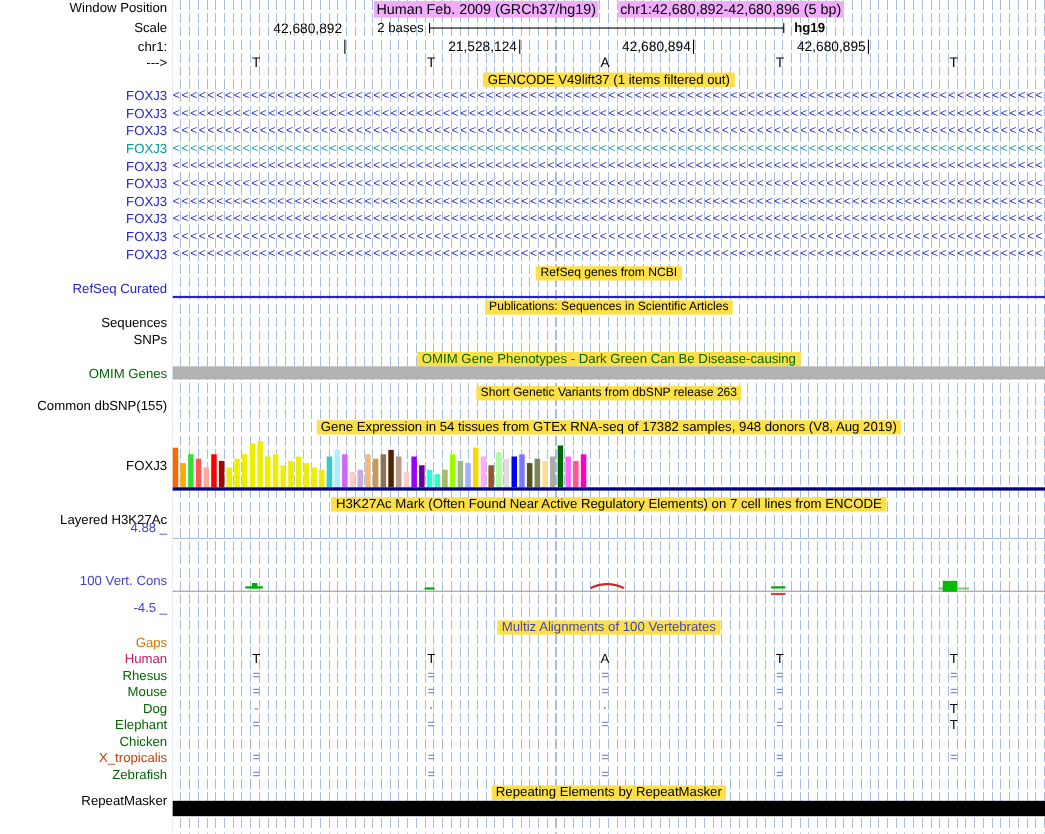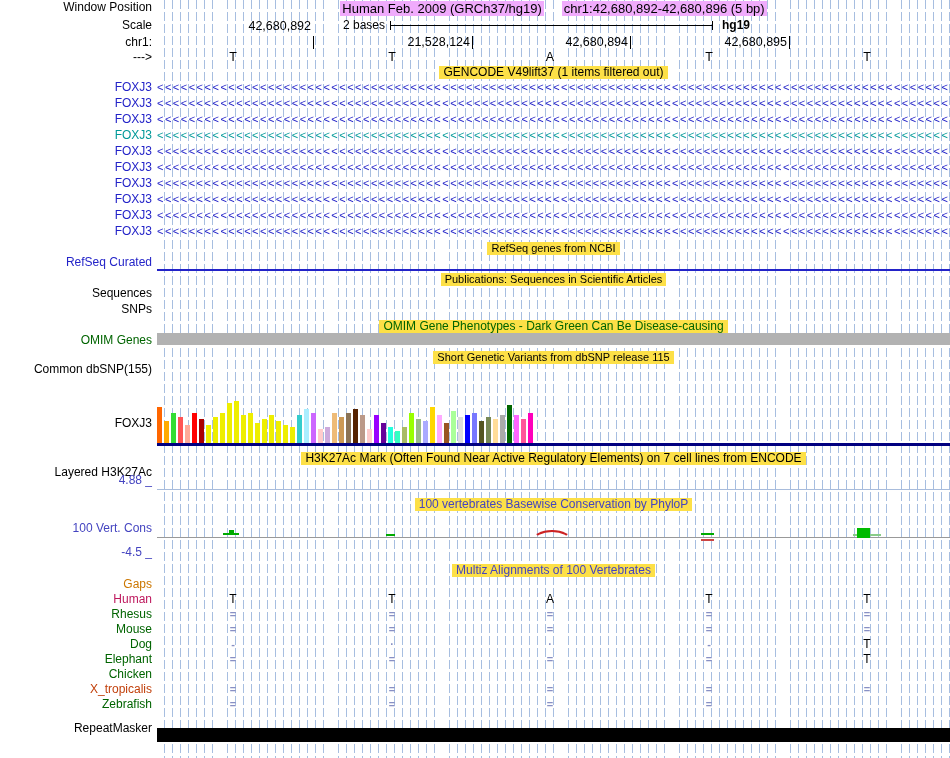--- a/index.html
+++ b/index.html
@@ -70,23 +70,24 @@
   <div id="refseq-line"></div>
 
   <div class="ttl small" style="top:273px"><span>Publications: Sequences in Scientific Articles</span></div>
   <div class="side-label" style="top:287px">Sequences</div>
   <div class="side-label" style="top:303px">SNPs</div>
 
   <div class="ttl dgreen" style="top:320px"><span>OMIM Gene Phenotypes - Dark Green Can Be Disease-causing</span></div>
   <div id="omim-bar"></div>
   <div class="side-label dgreen" style="top:334px">OMIM Genes</div>
 
-  <div class="ttl small" style="top:351px"><span>Short Genetic Variants from dbSNP release 115</span></div>
+  <div class="ttl small" style="top:351px"><span>Short Genetic Variants from dbSNP release 263</span></div>
   <div class="side-label" style="top:363px">Common dbSNP(155)</div>
 
+  <div class="ttl" style="top:382px"><span>Gene Expression in 54 tissues from GTEx RNA-seq of 17382 samples, 948 donors (V8, Aug 2019)</span></div>
   <div class="side-label" style="top:417px">FOXJ3</div>
   <div id="gtex-bars">
       <div class="gtex-bar" style="background: rgb(255, 102, 0); height: 36px;"></div>
       <div class="gtex-bar" style="background: rgb(255, 170, 0); height: 22px;"></div>
       <div class="gtex-bar" style="background: rgb(51, 221, 51); height: 30px;"></div>
       <div class="gtex-bar" style="background: rgb(255, 85, 85); height: 26px;"></div>
       <div class="gtex-bar" style="background: rgb(255, 170, 153); height: 18px;"></div>
       <div class="gtex-bar" style="background: rgb(255, 0, 0); height: 30px;"></div>
       <div class="gtex-bar" style="background: rgb(170, 0, 0); height: 24px;"></div>
       <div class="gtex-bar" style="background: rgb(238, 238, 0); height: 18px;"></div>
@@ -137,27 +138,27 @@
       <div class="gtex-bar" style="background: rgb(255, 85, 153); height: 24px;"></div>
       <div class="gtex-bar" style="background: rgb(255, 0, 187); height: 30px;"></div>
     </div>
   <div id="gtex-base"></div>
 
   <div class="ttl" style="top:452px"><span>H3K27Ac Mark (Often Found Near Active Regulatory Elements) on 7 cell lines from ENCODE</span></div>
   <div class="side-label" style="top:466px">Layered H3K27Ac</div>
   <div id="h3k-line"></div>
 
   <div class="side-label consblue" style="top:474px">4.88 _</div>
-  <div class="ttl consblue" style="top:498px"><span>100 vertebrates Basewise Conservation by PhyloP</span></div>
   <div class="side-label consblue" style="top:522px">100 Vert. Cons</div>
   <div class="side-label consblue" style="top:546px">-4.5 _</div>
   <div id="cons-base"></div>
 
   <div class="ttl consblue" style="top:564px"><span>Multiz Alignments of 100 Vertebrates</span></div>
 
+  <div class="ttl" style="top:714px"><span>Repeating Elements by RepeatMasker</span></div>
   <div class="side-label" style="top:722px">RepeatMasker</div>
   <div id="rmsk-bar"></div>
 <div class="coord" style="top: 20px; right: 639px; font-size: 12.5px;">42,680,892</div>
     <div class="coord-tick" style="left: 313px; top: 36px;"></div>
     <div class="coord" style="top: 36px; right: 480px; font-size: 12.5px;">21,528,124</div>
     <div class="coord-tick" style="left: 472px; top: 36px;"></div>
     <div class="coord" style="top: 36px; right: 322px; font-size: 12.5px;">42,680,894</div>
     <div class="coord-tick" style="left: 630px; top: 36px;"></div>
     <div class="coord" style="top: 36px; right: 163px; font-size: 12.5px;">42,680,895</div>
     <div class="coord-tick" style="left: 789px; top: 36px;"></div>

